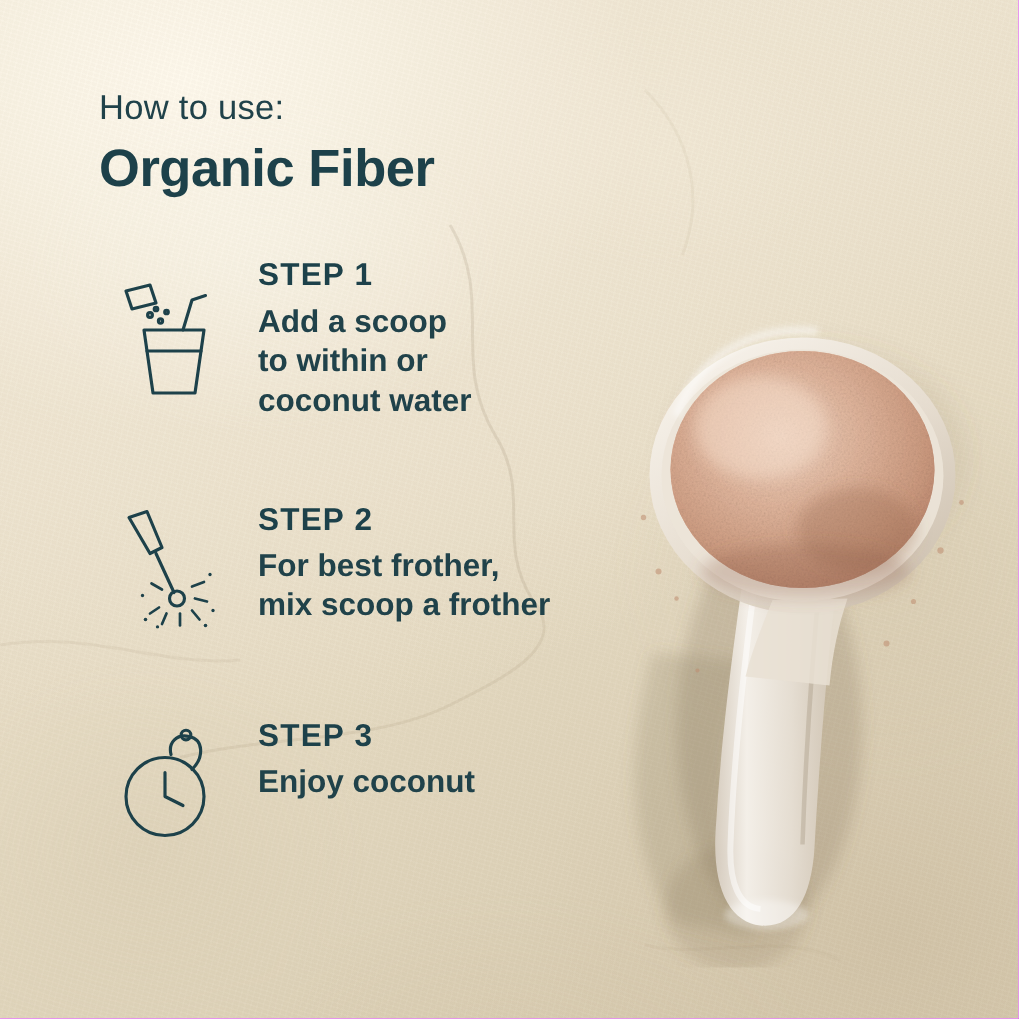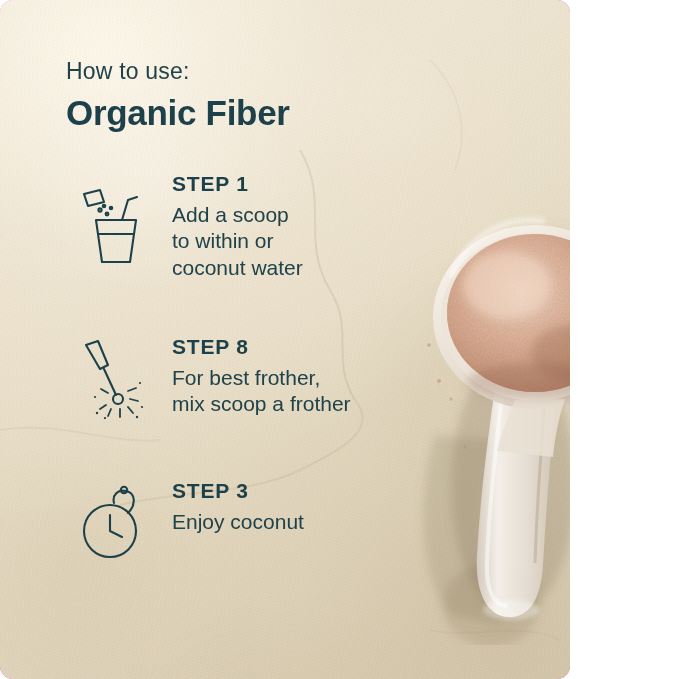--- a/index.html
+++ b/index.html
@@ -7,25 +7,24 @@
     padding: 0;
   }
   body {
     width: 679px;
     height: 679px;
     font-family: "Liberation Sans", sans-serif;
     overflow: hidden;
   }
   #infographic {
     position: relative;
-    width: 570px;
+    width: 679px;
     height: 679px;
     background: #d946ef;
     overflow: hidden;
-    border-radius: 13px;
   }
   
   .bg-base {
     position: absolute;
     inset: 0;
     background:
       radial-gradient(120% 90% at 18% 8%, rgba(255,250,238,0.95) 0%, rgba(240,231,212,0.55) 38%, rgba(226,214,190,0.0) 70%),
       radial-gradient(80% 70% at 88% 92%, rgba(201,185,157,0.55) 0%, rgba(214,200,174,0.2) 45%, rgba(230,219,198,0) 75%),
       linear-gradient(160deg, #f2ead8 0%, #ece2cd 35%, #e3d8bf 65%, #d9cdb2 100%);
   }
@@ -114,21 +113,21 @@
     font-weight: 700;
     color: #1d414a;
     letter-spacing: 0.8px;
     margin: 0 0 6px 0;
   }
   .step-text {
     font-size: 21px;
     color: #20424a;
     line-height: 1.25;
     margin: 0;
-    font-weight: 400;
+    font-weight: 700;
   }
   .footnote {
     position: absolute;
     left: 26px;
     bottom: 22px;
     font-size: 14.5px;
     color: #20424a;
   }
   
   .step-1 { margin-bottom: 52px; align-items: center; }
@@ -286,21 +285,21 @@
             <circle cx="19" cy="74" r="1.2"></circle>
             <circle cx="27" cy="79" r="1.1"></circle>
             <circle cx="59" cy="78" r="1.2"></circle>
             <circle cx="64" cy="68" r="1.1"></circle>
             <circle cx="62" cy="44" r="1.1"></circle>
             <circle cx="17" cy="58" r="1.1"></circle>
           </g>
         </svg>
       </div>
       <div class="step-body">
-        <p class="step-label">STEP 8</p>
+        <p class="step-label">STEP 2</p>
         <p class="step-text">
           <span>For best frother,</span><br>
           <span>mix scoop a frother</span>
         </p>
       </div>
     </div>
 
     <div class="step step-3">
       <div class="step-icon">
         <svg width="76" height="80" viewBox="0 0 76 80">

